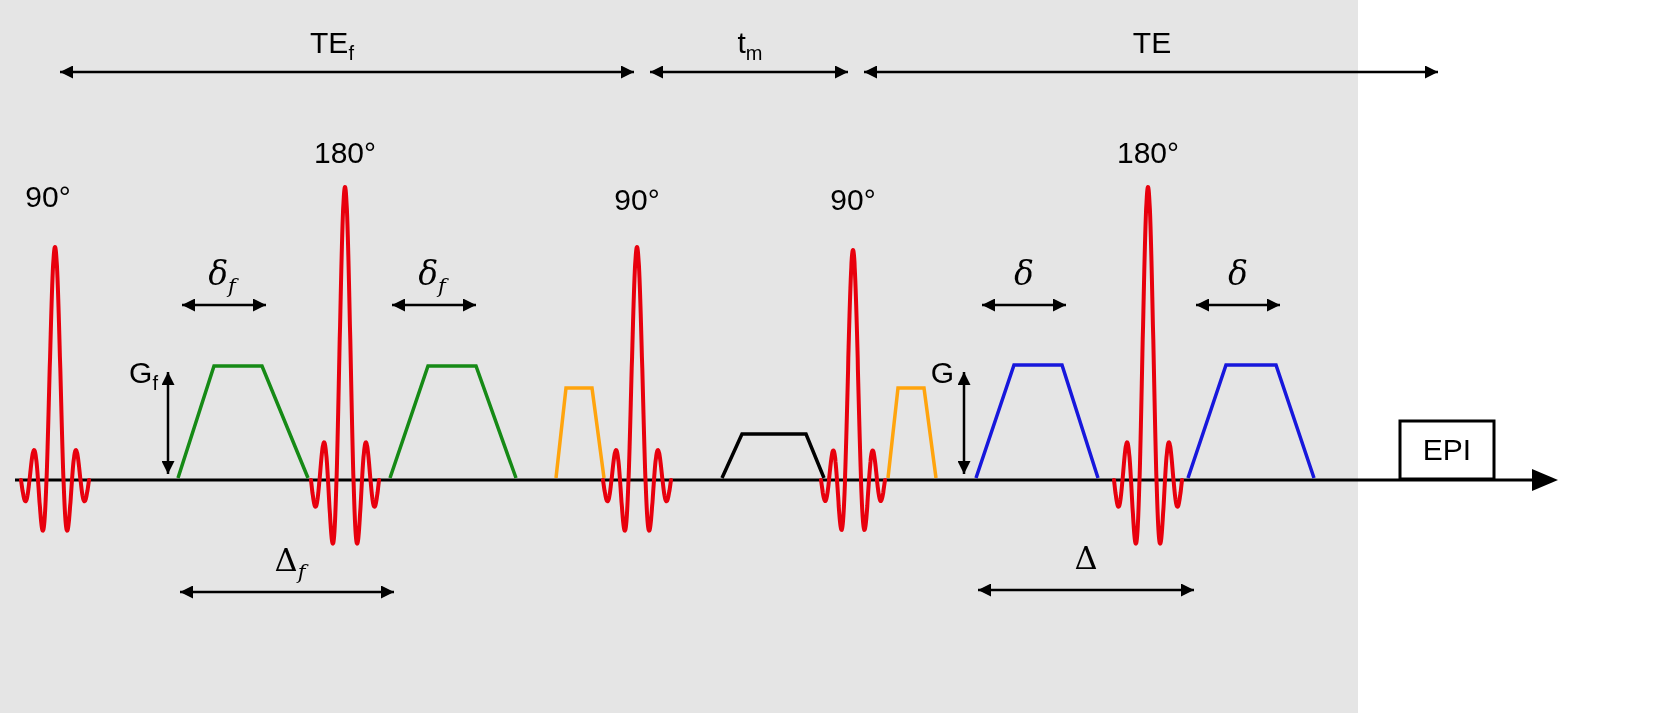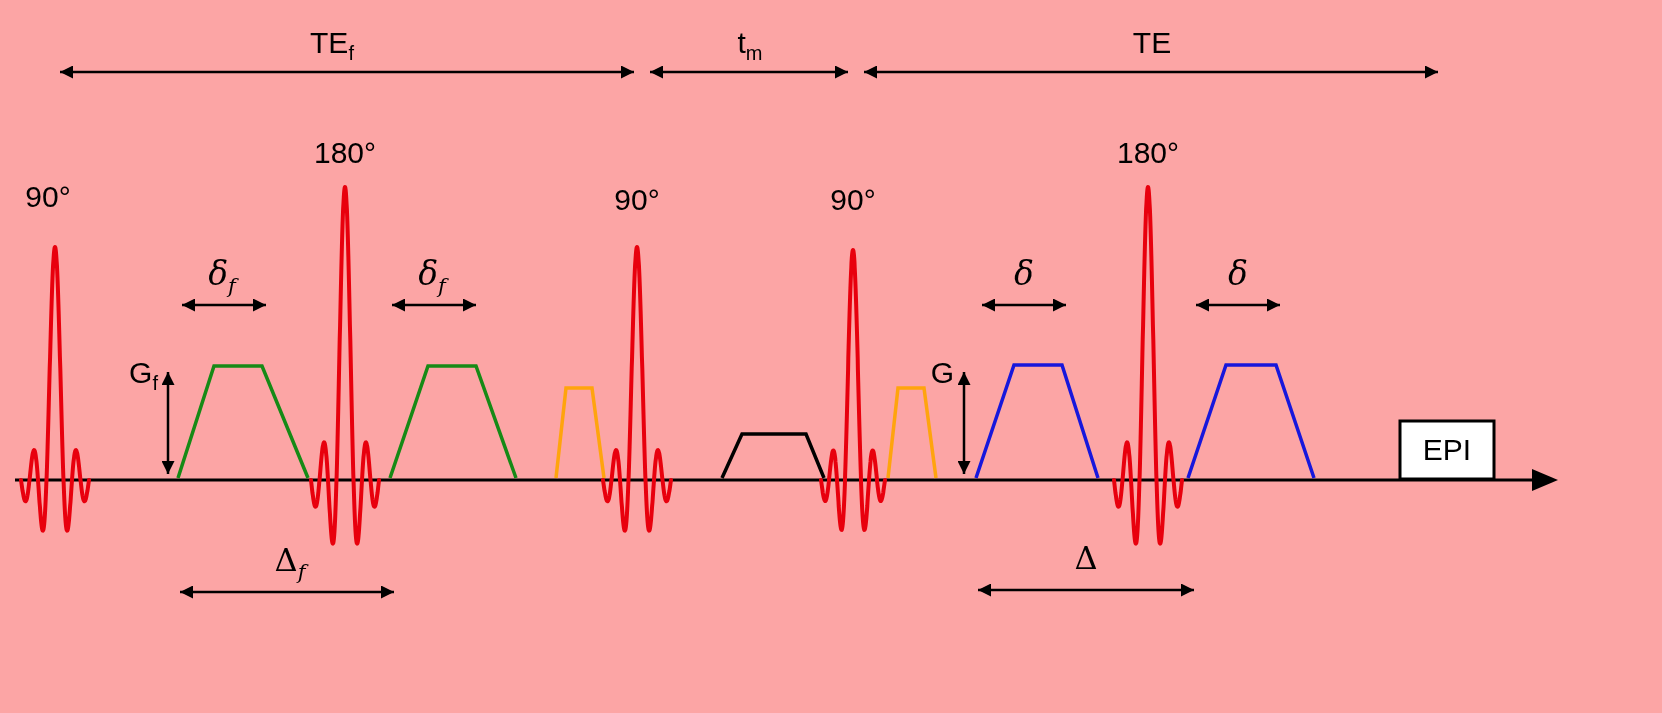--- a/index.html
+++ b/index.html
@@ -1,16 +1,16 @@
 <!DOCTYPE html>
 <html><head>
 <meta charset="utf-8">
 <style>
   html,body{margin:0;padding:0;background:#ffffff}
-  .stage{width:1662px;height:713px;position:relative;background:#fca5a5}
+  .stage{width:1358px;height:713px;position:relative;background:#e5e5e5}
   svg{display:block}
   .axis{stroke:#000;stroke-width:3}
   .dim{stroke:#000;stroke-width:2.5;fill:none}
   .rf{fill:none;stroke-width:4;stroke-linejoin:round;stroke-linecap:round}
   .grad{fill:none;stroke-width:3.5;stroke-linejoin:miter}
   .lbl{font-family:"Liberation Sans",sans-serif;font-size:30px;fill:#000}
   .sub{font-size:20px}
   .greek{font-family:"DejaVu Serif",serif;font-size:33px;font-style:italic;fill:#000}
   .cgreek{font-family:"DejaVu Serif",serif;font-size:32px;font-style:normal;fill:#000}
   .gsub{font-family:"DejaVu Serif",serif;font-size:21px;font-style:italic}

